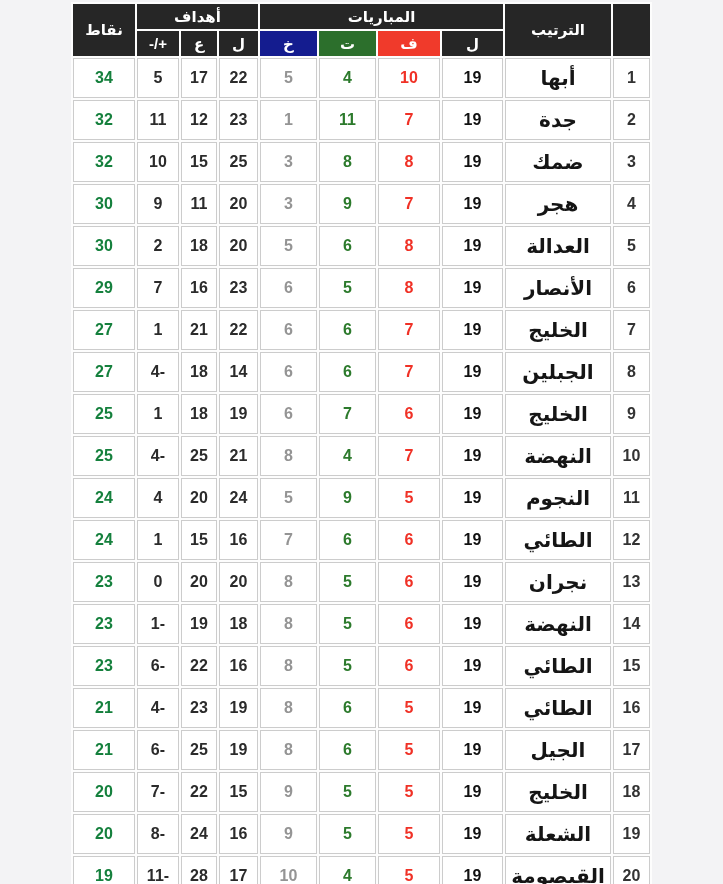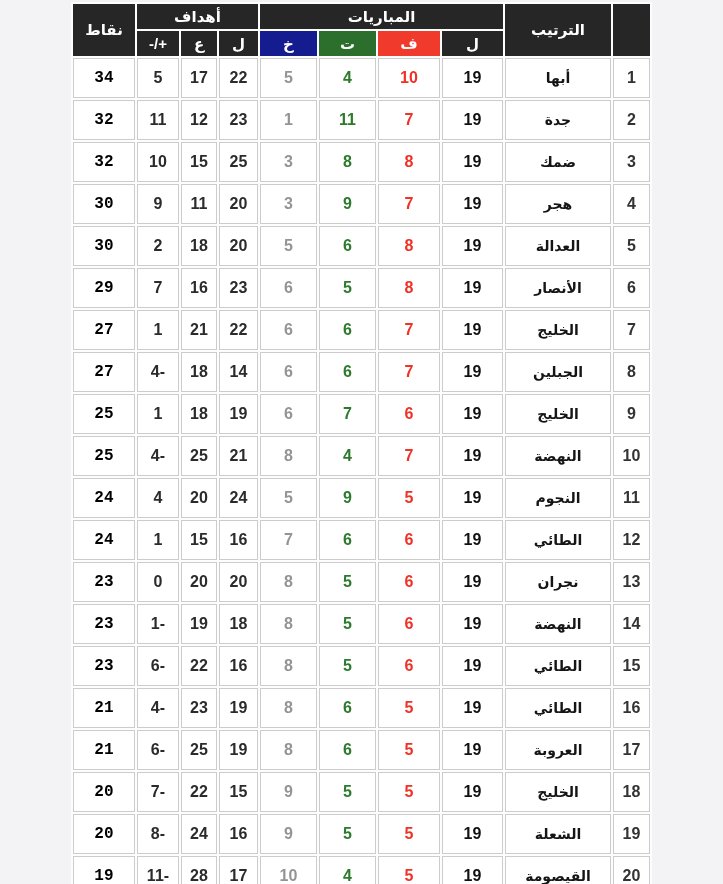--- a/index.html
+++ b/index.html
@@ -42,23 +42,23 @@
     background: #ffffff;
     border: 1px solid #cccccc;
     text-align: center;
     vertical-align: middle;
     height: 38px;
     padding: 0;
     font-weight: bold;
     font-size: 16px;
     color: #2b2b2b;
   }
-  td.team-cell   { font-size: 14px; color: #151515; }
+  td.team-cell   { font-size: 20px; color: #151515; }
   td.played-cell { color: #111111; }
-  td.points-cell { color: #000000; font-family: Liberation Mono, monospace; }
+  td.points-cell { color: #15803d; }
   td.won-cell  { color: var(--won-text,  #f03126); }
   td.draw-cell { color: var(--draw-text, #2c7a2c); }
   td.lost-cell { color: var(--lost-text, #949494); }
   td.rank-cell { color: #333333; }
 </style>
 </head>
 <body>
 
 <div class="page">
   <table class="standings">
@@ -296,21 +296,21 @@
       <td class="draw-cell">6</td>
       <td class="lost-cell">8</td>
       <td>19</td>
       <td>23</td>
       <td>-4</td>
       <td class="points-cell">21</td>
     </tr>
 
     <tr>
       <td class="rank-cell">17</td>
-      <td class="team-cell">العروبة</td>
+      <td class="team-cell">الجيل</td>
       <td class="played-cell">19</td>
       <td class="won-cell">5</td>
       <td class="draw-cell">6</td>
       <td class="lost-cell">8</td>
       <td>19</td>
       <td>25</td>
       <td>-6</td>
       <td class="points-cell">21</td>
     </tr>
 

